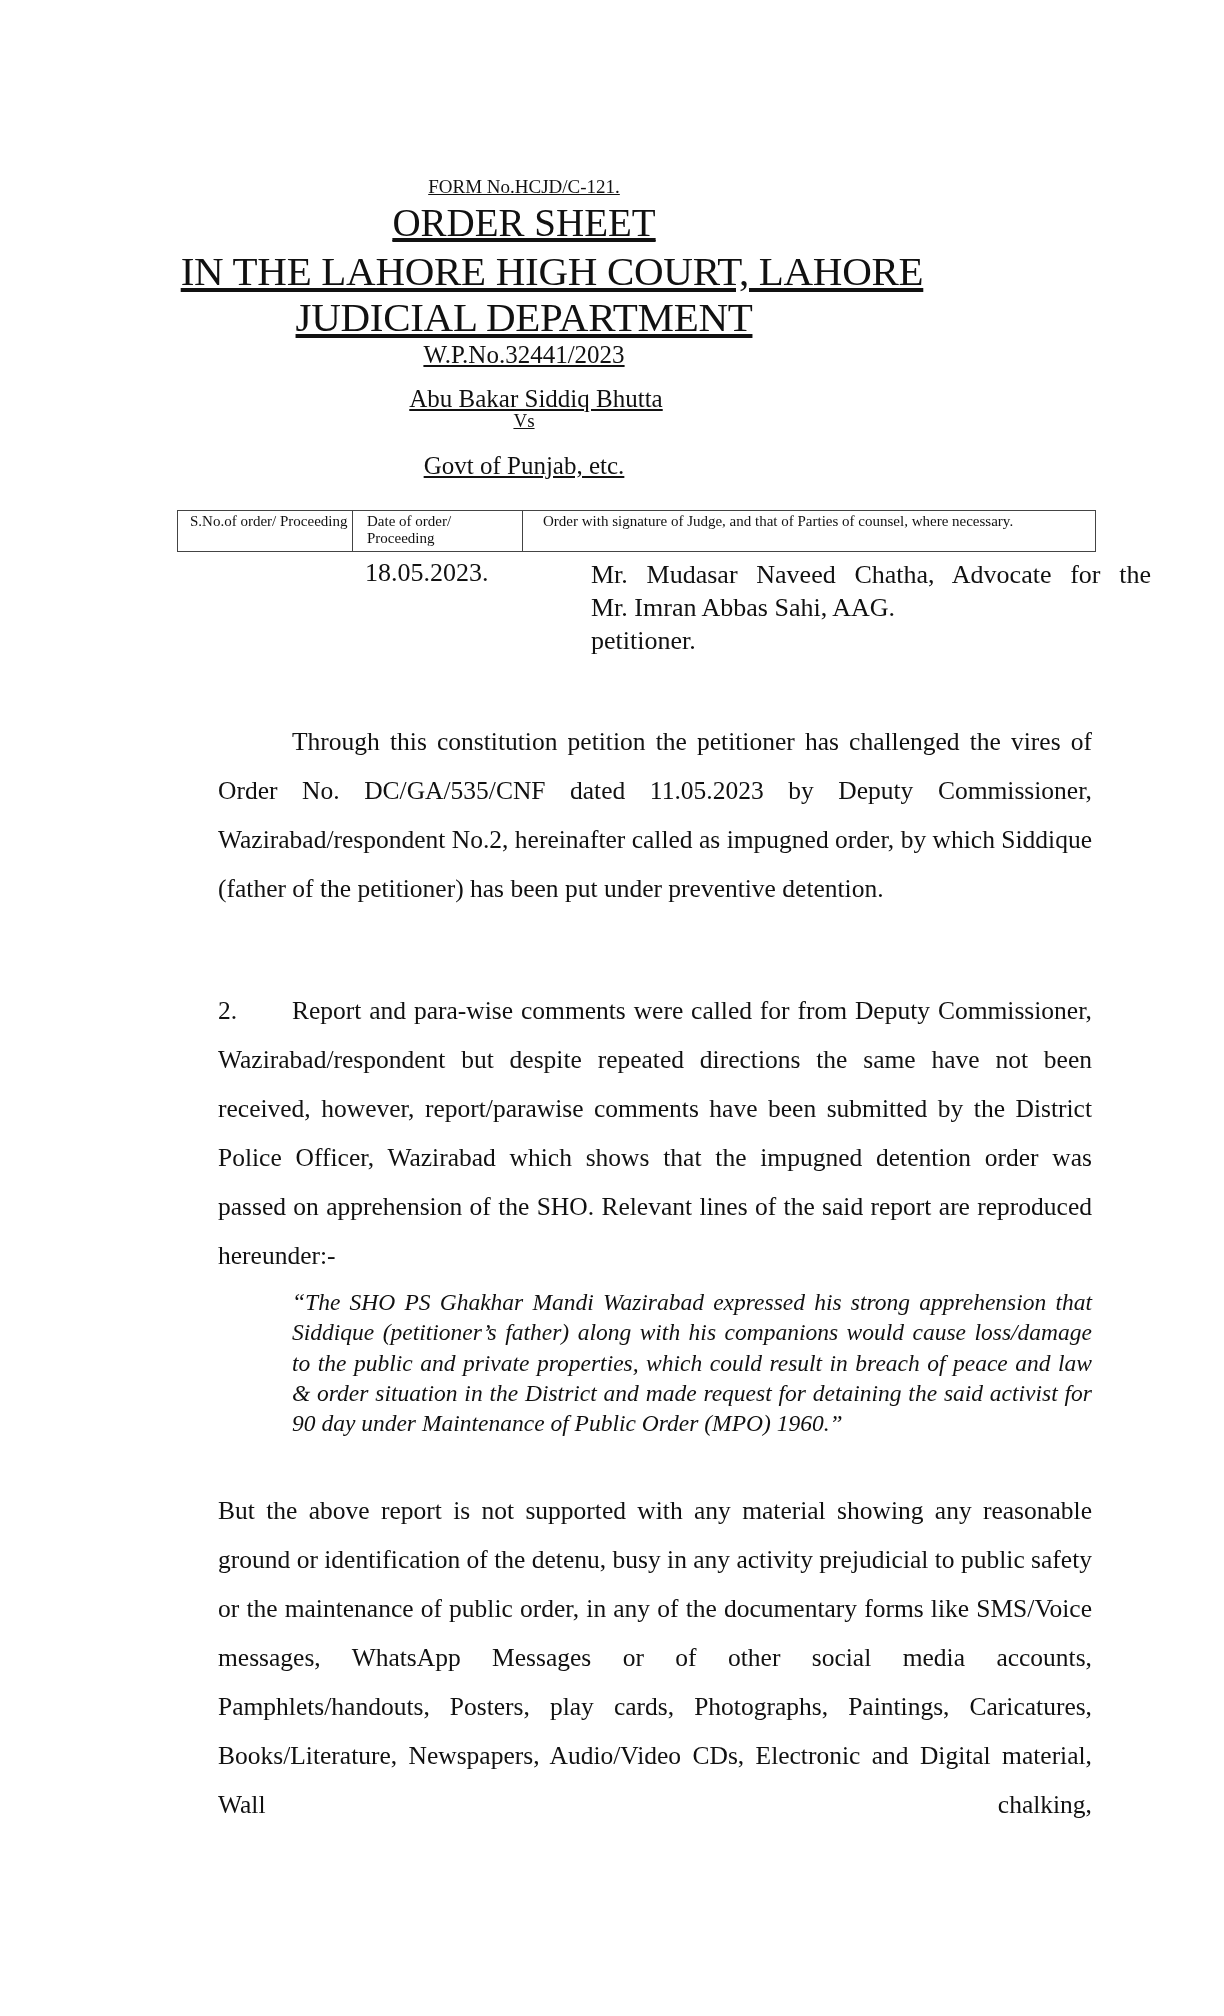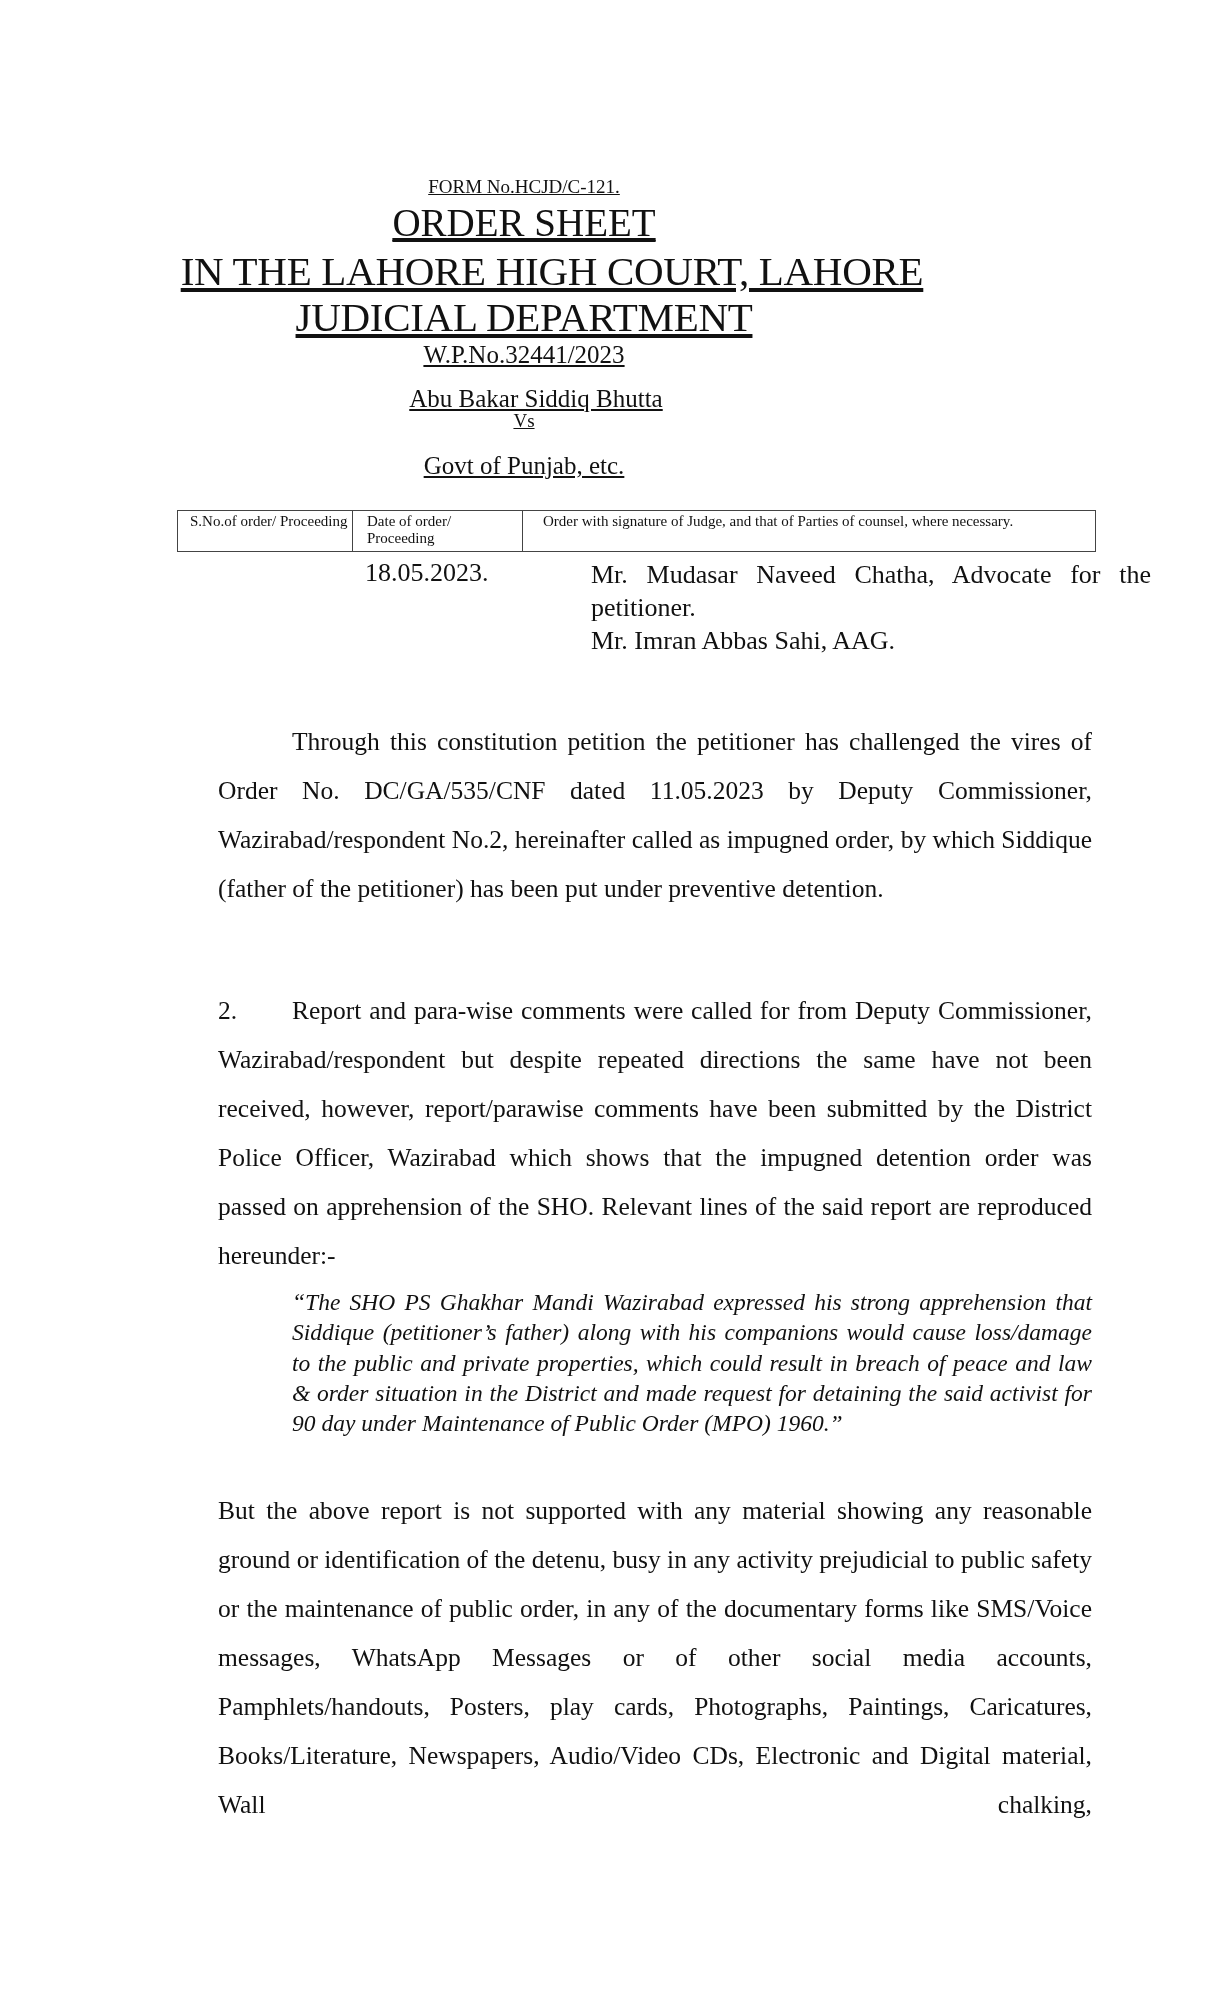--- a/index.html
+++ b/index.html
@@ -60,22 +60,22 @@
 
 <div class="table-header">
   <div class="th th1">S.No.of order/ Proceeding</div>
   <div class="th th2">Date of order/ Proceeding</div>
   <div class="th th3">Order with signature of Judge, and that of Parties of counsel, where necessary.</div>
 </div>
 
 <div class="date">18.05.2023.</div>
 <div class="counsel">
   <span class="counsel-line1">Mr. Mudasar Naveed Chatha, Advocate for the</span>
+  <span class="counsel-line">Mr. Imran Abbas Sahi, AAG.</span>
   <span class="counsel-line">petitioner.</span>
-  <span class="counsel-line">Mr. Imran Abbas Sahi, AAG.</span>
 </div>
 
 <div class="para para1">Through this constitution petition the petitioner has challenged the vires of Order No. DC/GA/535/CNF dated 11.05.2023 by Deputy Commissioner, Wazirabad/respondent No.2, hereinafter called as impugned order, by which Siddique (father of the petitioner) has been put under preventive detention.</div>
 
 <div class="para para2"><span class="num">2.</span><span>Report and para-wise comments were called for from Deputy Commissioner, Wazirabad/respondent but despite repeated directions the same have not been received, however, report/parawise comments have been submitted by the District Police Officer, Wazirabad which shows that the impugned detention order was passed on apprehension of the SHO. Relevant lines of the said report are reproduced hereunder:-</span></div>
 
 <div class="quote">“The SHO PS Ghakhar Mandi Wazirabad expressed his strong apprehension that Siddique (petitioner’s father) along with his companions would cause loss/damage to the public and private properties, which could result in breach of peace and law &amp; order situation in the District and made request for detaining the said activist for 90 day under Maintenance of Public Order (MPO) 1960.”</div>
 
 <div class="para para3">But the above report is not supported with any material showing any reasonable ground or identification of the detenu, busy in any activity prejudicial to public safety or the maintenance of public order, in any of the documentary forms like SMS/Voice messages, WhatsApp Messages or of other social media accounts, Pamphlets/handouts, Posters, play cards, Photographs, Paintings, Caricatures, Books/Literature, Newspapers, Audio/Video CDs, Electronic and Digital material, Wall chalking,</div>
 

